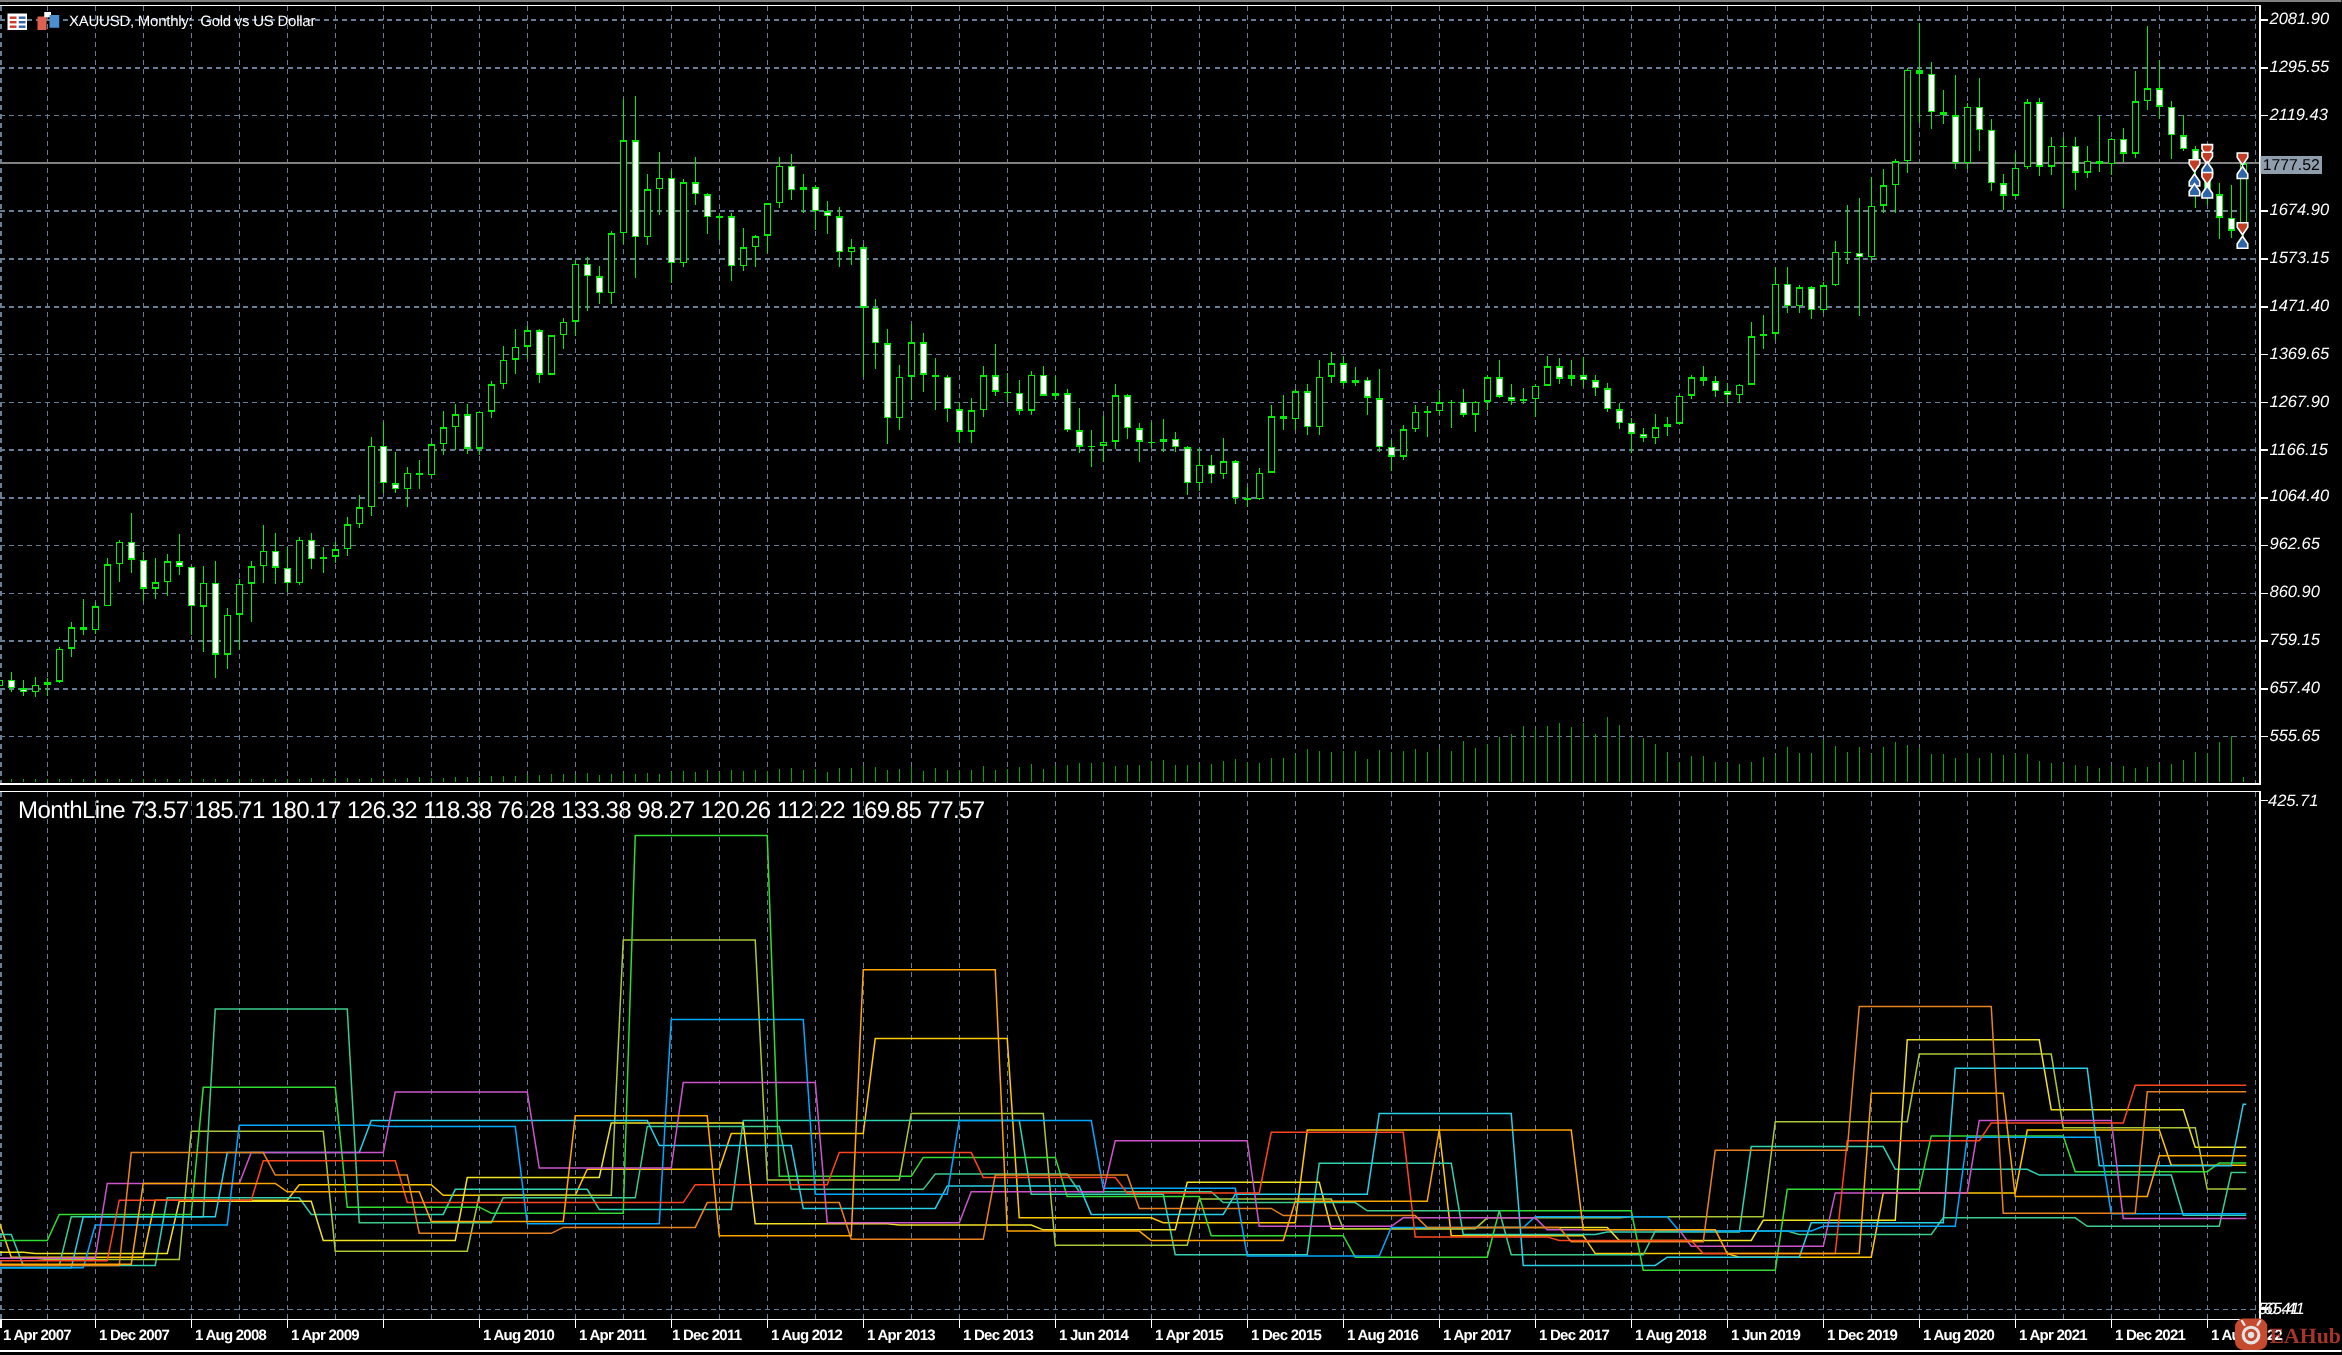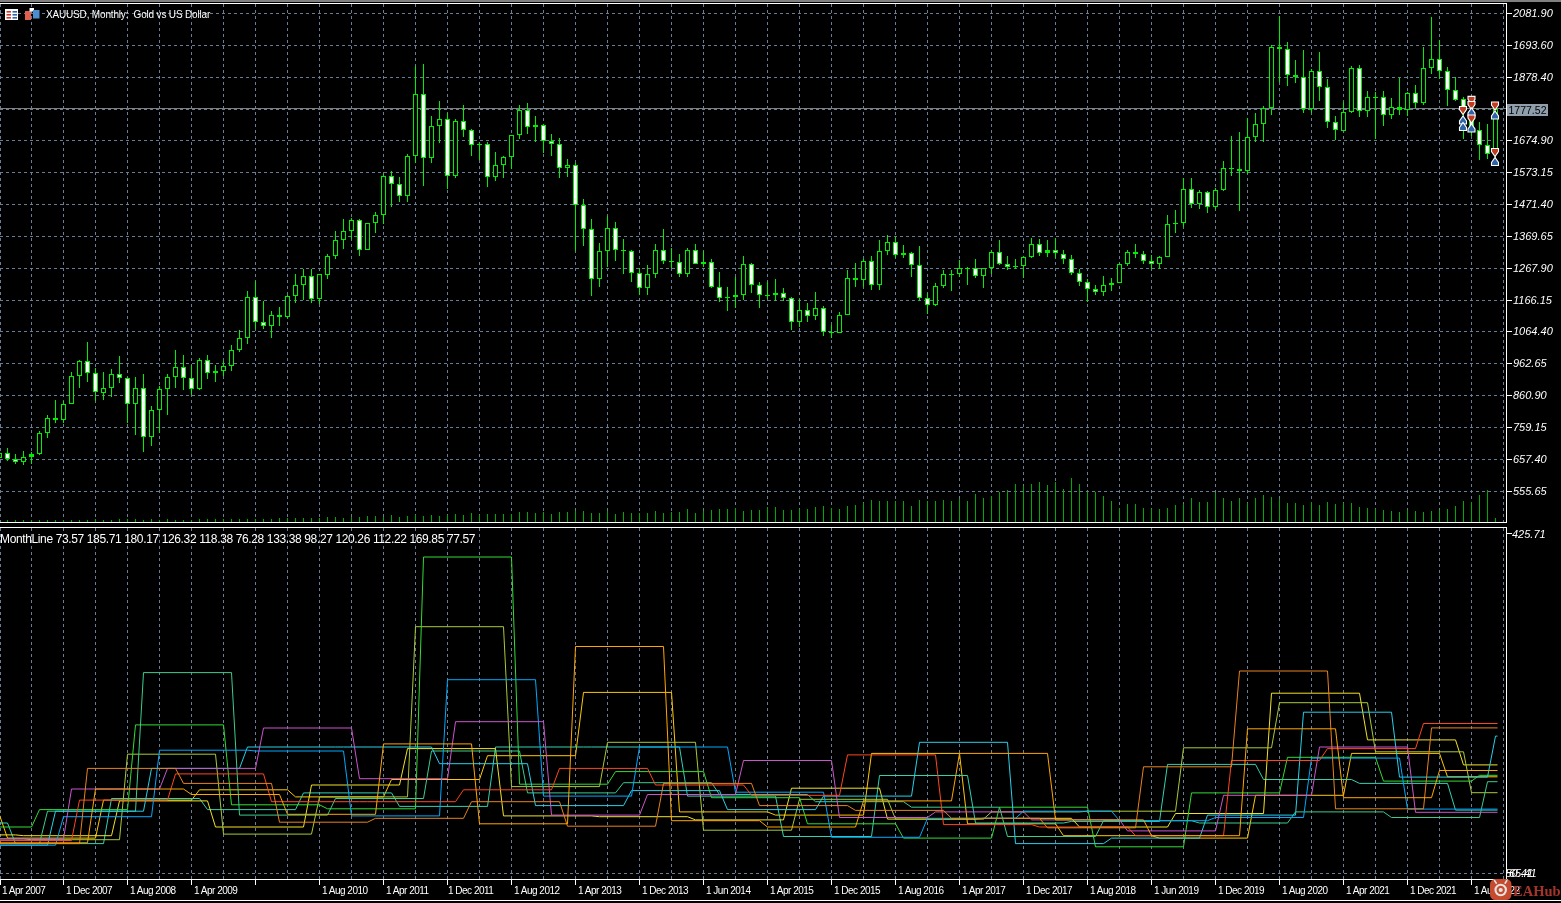--- a/index.html
+++ b/index.html
@@ -1,18 +1,18 @@
 <!DOCTYPE html>
 <html><head><meta charset="utf-8"><style>
 html,body{margin:0;padding:0;background:#000;width:1561px;height:903px;overflow:hidden}
 #c{position:relative;width:1561px;height:903px}
 #c svg{position:absolute;left:0;top:0}
 .t{position:absolute;color:#FFF;font-family:"Liberation Sans",sans-serif;font-size:11px;white-space:pre;}
 .pr{font-size:11px;font-style:italic;}
-.tm{font-size:10px;letter-spacing:-0.5px;}
+.tm{font-size:10px;letter-spacing:-0.5px;font-weight:bold;}
 .pb{position:absolute;background:#8F9EAC;color:#000;font-family:"Liberation Sans",sans-serif;font-size:10.5px;}
 </style></head><body>
 <div id="c">
 <svg width="1561" height="903" viewBox="0 0 1561 903" shape-rendering="crispEdges">
       <rect width="1561" height="903" fill="#000"></rect>
       <path d="M0.5 4V522 M0.5 528V879 M31.5 4V522 M31.5 528V879 M63.5 4V522 M63.5 528V879 M95.5 4V522 M95.5 528V879 M127.5 4V522 M127.5 528V879 M159.5 4V522 M159.5 528V879 M191.5 4V522 M191.5 528V879 M223.5 4V522 M223.5 528V879 M255.5 4V522 M255.5 528V879 M287.5 4V522 M287.5 528V879 M319.5 4V522 M319.5 528V879 M351.5 4V522 M351.5 528V879 M383.5 4V522 M383.5 528V879 M415.5 4V522 M415.5 528V879 M447.5 4V522 M447.5 528V879 M479.5 4V522 M479.5 528V879 M511.5 4V522 M511.5 528V879 M543.5 4V522 M543.5 528V879 M575.5 4V522 M575.5 528V879 M607.5 4V522 M607.5 528V879 M639.5 4V522 M639.5 528V879 M671.5 4V522 M671.5 528V879 M703.5 4V522 M703.5 528V879 M735.5 4V522 M735.5 528V879 M767.5 4V522 M767.5 528V879 M799.5 4V522 M799.5 528V879 M831.5 4V522 M831.5 528V879 M863.5 4V522 M863.5 528V879 M895.5 4V522 M895.5 528V879 M927.5 4V522 M927.5 528V879 M959.5 4V522 M959.5 528V879 M991.5 4V522 M991.5 528V879 M1023.5 4V522 M1023.5 528V879 M1055.5 4V522 M1055.5 528V879 M1087.5 4V522 M1087.5 528V879 M1119.5 4V522 M1119.5 528V879 M1151.5 4V522 M1151.5 528V879 M1183.5 4V522 M1183.5 528V879 M1215.5 4V522 M1215.5 528V879 M1247.5 4V522 M1247.5 528V879 M1279.5 4V522 M1279.5 528V879 M1311.5 4V522 M1311.5 528V879 M1343.5 4V522 M1343.5 528V879 M1375.5 4V522 M1375.5 528V879 M1407.5 4V522 M1407.5 528V879 M1439.5 4V522 M1439.5 528V879 M1471.5 4V522 M1471.5 528V879 M1503.5 4V522 M1503.5 528V879" stroke="#687D96" stroke-width="1" fill="none" stroke-dasharray="3 3"></path>
       <path d="M0 13.4H1506 M0 45.2H1506 M0 77.1H1506 M0 109H1506 M0 140.8H1506 M0 172.7H1506 M0 204.5H1506 M0 236.4H1506 M0 268.2H1506 M0 300.1H1506 M0 331.9H1506 M0 363.8H1506 M0 395.6H1506 M0 427.4H1506 M0 459.3H1506 M0 491.1H1506 M0 873H1506" stroke="#687D96" stroke-width="1" fill="none" stroke-dasharray="3 3"></path>
       <path d="M-8.5 521.5V519.5 M-0.5 521.5V519.5 M7.5 521.5V519.5 M15.5 521.5V519.5 M23.5 521.5V519.5 M31.5 521.5V519.5 M39.5 521.5V519.5 M47.5 521.5V519.5 M55.5 521.5V519.5 M63.5 521.5V519.5 M71.5 521.5V519.5 M79.5 521.5V519.5 M87.5 521.5V519.5 M95.5 521.5V519.2 M103.5 521.5V519.5 M111.5 521.5V519.5 M119.5 521.5V519.3 M127.5 521.5V519 M135.5 521.5V519.3 M143.5 521.5V519.5 M151.5 521.5V519 M159.5 521.5V519.5 M167.5 521.5V519 M175.5 521.5V519.5 M183.5 521.5V519.5 M191.5 521.5V519.5 M199.5 521.5V519.3 M207.5 521.5V518.8 M215.5 521.5V519.3 M223.5 521.5V518.9 M231.5 521.5V518.8 M239.5 521.5V519 M247.5 521.5V518.7 M255.5 521.5V519.2 M263.5 521.5V519.1 M271.5 521.5V518.9 M279.5 521.5V518.3 M287.5 521.5V518.4 M295.5 521.5V518.4 M303.5 521.5V517.9 M311.5 521.5V517.9 M319.5 521.5V518 M327.5 521.5V517 M335.5 521.5V517 M343.5 521.5V517.6 M351.5 521.5V516.9 M359.5 521.5V516.8 M367.5 521.5V515.9 M375.5 521.5V516 M383.5 521.5V516.8 M391.5 521.5V515.1 M399.5 521.5V516.8 M407.5 521.5V516 M415.5 521.5V515.1 M423.5 521.5V516.3 M431.5 521.5V515.4 M439.5 521.5V516.3 M447.5 521.5V514.6 M455.5 521.5V514.1 M463.5 521.5V514.5 M471.5 521.5V513.4 M479.5 521.5V514.9 M487.5 521.5V513.6 M495.5 521.5V513.7 M503.5 521.5V513.6 M511.5 521.5V513.8 M519.5 521.5V512.4 M527.5 521.5V511.9 M535.5 521.5V513.3 M543.5 521.5V512.4 M551.5 521.5V514.4 M559.5 521.5V512 M567.5 521.5V512 M575.5 521.5V510.6 M583.5 521.5V511.2 M591.5 521.5V513 M599.5 521.5V512.6 M607.5 521.5V511.4 M615.5 521.5V513.8 M623.5 521.5V512.1 M631.5 521.5V513.1 M639.5 521.5V513.2 M647.5 521.5V513.4 M655.5 521.5V510.5 M663.5 521.5V513 M671.5 521.5V512.4 M679.5 521.5V511.6 M687.5 521.5V509.4 M695.5 521.5V512.6 M703.5 521.5V510.9 M711.5 521.5V510.3 M719.5 521.5V508.6 M727.5 521.5V508.7 M735.5 521.5V508.3 M743.5 521.5V510.9 M751.5 521.5V510.1 M759.5 521.5V510.2 M767.5 521.5V507.3 M775.5 521.5V506.5 M783.5 521.5V510.3 M791.5 521.5V509.9 M799.5 521.5V509.3 M807.5 521.5V509 M815.5 521.5V507.3 M823.5 521.5V506.3 M831.5 521.5V507.9 M839.5 521.5V508.9 M847.5 521.5V505.6 M855.5 521.5V505.3 M863.5 521.5V503.2 M871.5 521.5V499.6 M879.5 521.5V500.7 M887.5 521.5V501.4 M895.5 521.5V500.9 M903.5 521.5V500.8 M911.5 521.5V505.9 M919.5 521.5V499.9 M927.5 521.5V501.1 M935.5 521.5V500.8 M943.5 521.5V499.5 M951.5 521.5V501.1 M959.5 521.5V499.4 M967.5 521.5V500.7 M975.5 521.5V493.8 M983.5 521.5V498.4 M991.5 521.5V495.9 M999.5 521.5V491.5 M1007.5 521.5V489.5 M1015.5 521.5V484.1 M1023.5 521.5V485.8 M1031.5 521.5V483.9 M1039.5 521.5V482.3 M1047.5 521.5V484.5 M1055.5 521.5V481.8 M1063.5 521.5V489.1 M1071.5 521.5V477.8 M1079.5 521.5V483.5 M1087.5 521.5V491.7 M1095.5 521.5V491.8 M1103.5 521.5V495.8 M1111.5 521.5V501 M1119.5 521.5V507.9 M1127.5 521.5V504.1 M1135.5 521.5V504.1 M1143.5 521.5V507.9 M1151.5 521.5V508.6 M1159.5 521.5V509.3 M1167.5 521.5V507.8 M1175.5 521.5V504.6 M1183.5 521.5V503.8 M1191.5 521.5V497.7 M1199.5 521.5V502 M1207.5 521.5V502.1 M1215.5 521.5V493.4 M1223.5 521.5V497.6 M1231.5 521.5V501.3 M1239.5 521.5V497.8 M1247.5 521.5V502.7 M1255.5 521.5V498.2 M1263.5 521.5V494.8 M1271.5 521.5V496.5 M1279.5 521.5V498.6 M1287.5 521.5V502.9 M1295.5 521.5V502.6 M1303.5 521.5V505.3 M1311.5 521.5V502.3 M1319.5 521.5V505.3 M1327.5 521.5V501.9 M1335.5 521.5V503.5 M1343.5 521.5V502.8 M1351.5 521.5V502.9 M1359.5 521.5V507.2 M1367.5 521.5V508.4 M1375.5 521.5V509.2 M1383.5 521.5V509.7 M1391.5 521.5V510.5 M1399.5 521.5V512.1 M1407.5 521.5V510.4 M1415.5 521.5V510.7 M1423.5 521.5V511.8 M1431.5 521.5V511.4 M1439.5 521.5V509.6 M1447.5 521.5V509.3 M1455.5 521.5V506.4 M1463.5 521.5V501.4 M1471.5 521.5V501.9 M1479.5 521.5V494.5 M1487.5 521.5V490.4 M1495.5 521.5V518" stroke="#00A800" stroke-width="1" fill="none"></path>
       <path d="M0 815.1 L-0.5 815.1 L7.5 838.1 L95.5 838.1 L103.5 800.1 L191.5 800.1 L199.5 789.8 L287.5 789.8 L295.5 796.9 L383.5 796.9 L391.5 779.5 L479.5 779.5 L487.5 755.7 L575.5 755.7 L583.5 692.4 L671.5 692.4 L679.5 811.9 L767.5 811.9 L775.5 815.1 L863.5 815.1 L871.5 753.4 L959.5 753.4 L967.5 823.8 L1055.5 823.8 L1063.5 835.7 L1151.5 835.7 L1159.5 838.1 L1247.5 838.1 L1255.5 795.3 L1343.5 795.3 L1351.5 753.4 L1439.5 753.4 L1447.5 776.8 L1497.5 776.8" stroke="#FFC800" stroke-width="1" fill="none" shape-rendering="auto"></path>
       <path d="M0 823 L7.5 823 L15.5 843.6 L103.5 843.6 L111.5 798.5 L199.5 798.5 L207.5 809.6 L295.5 809.6 L303.5 792.9 L391.5 792.9 L399.5 806.4 L487.5 806.4 L495.5 747 L583.5 747 L591.5 747 L679.5 747 L687.5 796.1 L775.5 796.1 L783.5 836.5 L871.5 836.5 L879.5 775.5 L967.5 775.5 L975.5 823 L1063.5 823 L1071.5 821.4 L1159.5 821.4 L1167.5 764.4 L1255.5 764.4 L1263.5 779.5 L1351.5 779.5 L1359.5 783.4 L1447.5 783.4 L1455.5 810.1 L1497.5 810.1" stroke="#30D2B2" stroke-width="1" fill="none" shape-rendering="auto"></path>
@@ -395,22 +395,22 @@
       <line x1="1506.5" y1="3" x2="1506.5" y2="523" stroke="#FFF"></line>
       <line x1="0" y1="522.5" x2="1507" y2="522.5" stroke="#FFF"></line>
       <line x1="0" y1="527.5" x2="1507" y2="527.5" stroke="#FFF"></line>
       <line x1="1506.5" y1="527" x2="1506.5" y2="880" stroke="#FFF"></line>
       <line x1="0" y1="879.5" x2="1508" y2="879.5" stroke="#FFF"></line>
       <line x1="0" y1="900.5" x2="1561" y2="900.5" stroke="#FFF"></line>
       <path d="M1506 13.4H1512 M1506 45.2H1512 M1506 77.1H1512 M1506 109H1512 M1506 140.8H1512 M1506 172.7H1512 M1506 204.5H1512 M1506 236.4H1512 M1506 268.2H1512 M1506 300.1H1512 M1506 331.9H1512 M1506 363.8H1512 M1506 395.6H1512 M1506 427.4H1512 M1506 459.3H1512 M1506 491.1H1512 M1506 533.5H1512 M1506 872.5H1512" stroke="#FFF" stroke-width="1" fill="none"></path>
       <path d="M0.5 880V885 M63.5 880V885 M127.5 880V885 M191.5 880V885 M255.5 880V885 M319.5 880V885 M383.5 880V885 M447.5 880V885 M511.5 880V885 M575.5 880V885 M639.5 880V885 M703.5 880V885 M767.5 880V885 M831.5 880V885 M895.5 880V885 M959.5 880V885 M1023.5 880V885 M1087.5 880V885 M1151.5 880V885 M1215.5 880V885 M1279.5 880V885 M1343.5 880V885 M1407.5 880V885 M1471.5 880V885" stroke="#FFF" stroke-width="1" fill="none"></path>
     </svg>
 <div class="t pr" style="left:1513px;top:6.9px">2081.90</div>
-<div class="t pr" style="left:1513px;top:38.75px">1693.60</div>
-<div class="t pr" style="left:1513px;top:70.60000000000001px">1878.40</div>
+<div class="t pr" style="left:1513px;top:38.75px">1295.55</div>
+<div class="t pr" style="left:1513px;top:70.60000000000001px">2119.43</div>
 <div class="t pr" style="left:1513px;top:134.3px">1674.90</div>
 <div class="t pr" style="left:1513px;top:166.15px">1573.15</div>
 <div class="t pr" style="left:1513px;top:198.00000000000003px">1471.40</div>
 <div class="t pr" style="left:1513px;top:229.85000000000002px">1369.65</div>
 <div class="t pr" style="left:1513px;top:261.7px">1267.90</div>
 <div class="t pr" style="left:1513px;top:293.55px">1166.15</div>
 <div class="t pr" style="left:1513px;top:325.4px">1064.40</div>
 <div class="t pr" style="left:1513px;top:357.25px">962.65</div>
 <div class="t pr" style="left:1513px;top:389.1px">860.90</div>
 <div class="t pr" style="left:1513px;top:420.95px">759.15</div>
@@ -438,21 +438,21 @@
 <div class="t tm" style="left:962px;top:884.5px">1 Apr 2017</div>
 <div class="t tm" style="left:1026px;top:884.5px">1 Dec 2017</div>
 <div class="t tm" style="left:1090px;top:884.5px">1 Aug 2018</div>
 <div class="t tm" style="left:1154px;top:884.5px">1 Jun 2019</div>
 <div class="t tm" style="left:1218px;top:884.5px">1 Dec 2019</div>
 <div class="t tm" style="left:1282px;top:884.5px">1 Aug 2020</div>
 <div class="t tm" style="left:1346px;top:884.5px">1 Apr 2021</div>
 <div class="t tm" style="left:1410px;top:884.5px">1 Dec 2021</div>
 <div class="t tm" style="left:1474px;top:884.5px">1 Aug 2022</div>
 <div class="t" style="left:46px;top:8.5px;font-size:10px;letter-spacing:-0.17px">XAUUSD, Monthly:  Gold vs US Dollar</div>
-<div class="t" style="left:0;top:531.5px;font-size:12px;letter-spacing:-0.37px">MonthLine 73.57 185.71 180.17 126.32 118.38 76.28 133.38 98.27 120.26 112.22 169.85 77.57</div>
+<div class="t" style="left:12px;top:531.5px;font-size:16px;letter-spacing:-0.37px">MonthLine 73.57 185.71 180.17 126.32 118.38 76.28 133.38 98.27 120.26 112.22 169.85 77.57</div>
 <svg style="position:absolute;left:0;top:0" width="60" height="28">
 <rect x="5" y="9" width="13" height="11" fill="#FFF"></rect>
 <rect x="6.5" y="11" width="4.5" height="1.6" fill="#D03A2B"></rect>
       <rect x="6.5" y="14" width="4.5" height="1.6" fill="#D03A2B"></rect>
       <rect x="6.5" y="17" width="4.5" height="1.6" fill="#D03A2B"></rect>
 <rect x="12.5" y="11" width="4.5" height="1.6" fill="#2E64A8"></rect>
       <rect x="12.5" y="14" width="4.5" height="1.6" fill="#2E64A8"></rect>
       <rect x="12.5" y="17" width="4.5" height="1.6" fill="#2E64A8"></rect>
 <rect x="25" y="11" width="6" height="9" fill="#E06050"></rect>
 <rect x="29.5" y="8" width="4.5" height="3.5" fill="#FFF"></rect>

